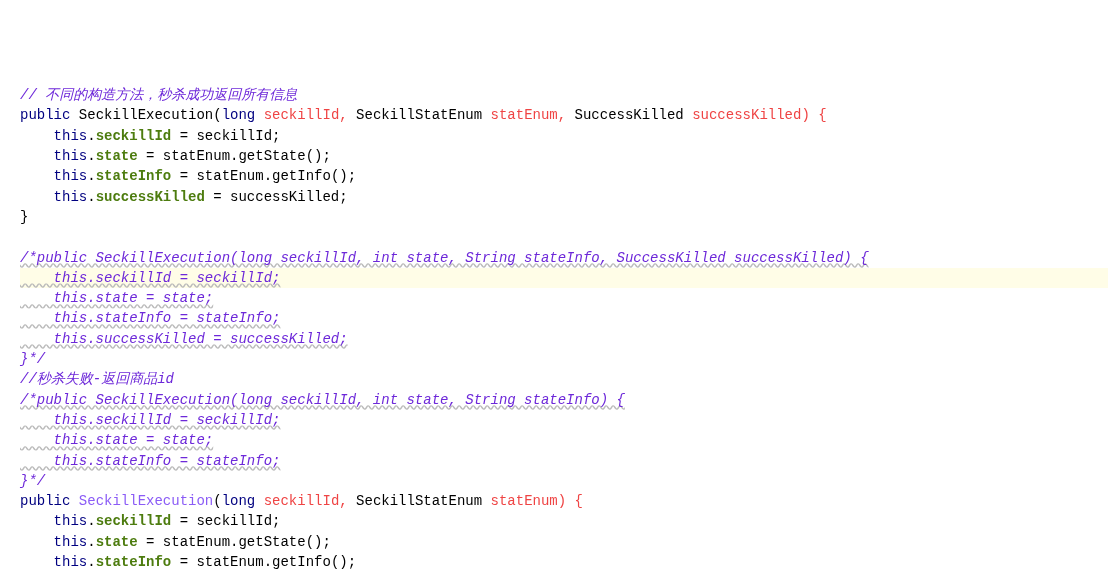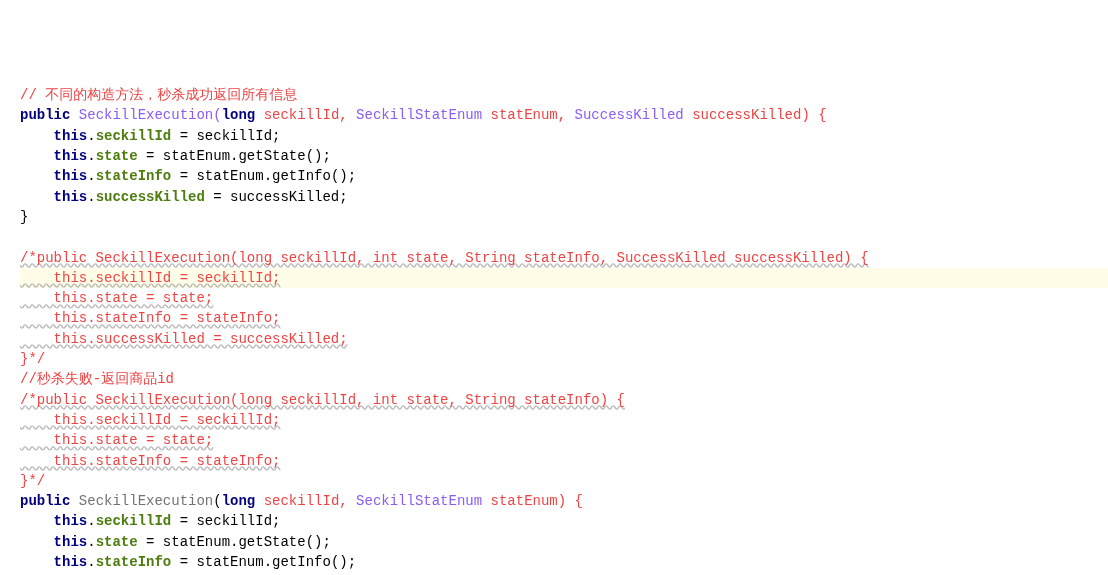--- a/index.html
+++ b/index.html
@@ -8,27 +8,27 @@
     background: #ffffff;
     font-family: "Consolas", "Monaco", "Courier New", monospace;
     font-size: 14px;
     line-height: 1.45;
     color: #000000;
     white-space: pre;
     overflow: hidden;
   }
   .line { display: block; min-height: 1.45em; }
   .line.hl { background: #fffde7; }
-  .comment-green { color: #ef4444; }
-  .kw { color: #000080; font-weight: bold; }
-  .ident { color: #8b5cf6; }
+  .comment-green { color: #6d28d9; font-style: italic; }
+  .kw { color: #000080; font-weight: normal; }
+  .ident { color: #000000; }
   .field { color: #4d7c0f; font-weight: bold; }
   .param { color: #ef4444; }
   .squiggle { text-decoration: underline wavy #bbbbbb; text-decoration-skip-ink: none; }
-  .unused { color: #737373; }
+  .unused { color: #8b5cf6; }
 </style>
 </head>
 <body>
 
 
 
 <div><span class="line"><span class="comment-green">// 不同的构造方法，秒杀成功返回所有信息</span></span><span class="line"><span class="kw">public</span><span class="ident"> SeckillExecution(</span><span class="kw">long</span><span class="param"> seckillId, </span><span class="ident">SeckillStatEnum</span><span class="param"> statEnum, </span><span class="ident">SuccessKilled</span><span class="param"> successKilled) {</span></span><span class="line">    <span class="kw">this</span><span>.</span><span class="field">seckillId</span><span> = seckillId;</span></span><span class="line">    <span class="kw">this</span><span>.</span><span class="field">state</span><span> = statEnum.getState();</span></span><span class="line">    <span class="kw">this</span><span>.</span><span class="field">stateInfo</span><span> = statEnum.getInfo();</span></span><span class="line">    <span class="kw">this</span><span>.</span><span class="field">successKilled</span><span> = successKilled;</span></span><span class="line">}</span><span class="line"></span><span class="line"><span class="comment-green squiggle">/*public SeckillExecution(long seckillId, int state, String stateInfo, SuccessKilled successKilled) {</span></span><span class="line hl"><span class="comment-green squiggle">    this.seckillId = seckillId;</span></span><span class="line"><span class="comment-green squiggle">    this.state = state;</span></span><span class="line"><span class="comment-green squiggle">    this.stateInfo = stateInfo;</span></span><span class="line"><span class="comment-green squiggle">    this.successKilled = successKilled;</span></span><span class="line"><span class="comment-green">}*/</span></span><span class="line"><span class="comment-green">//秒杀失败-返回商品id</span></span><span class="line"><span class="comment-green squiggle">/*public SeckillExecution(long seckillId, int state, String stateInfo) {</span></span><span class="line"><span class="comment-green squiggle">    this.seckillId = seckillId;</span></span><span class="line"><span class="comment-green squiggle">    this.state = state;</span></span><span class="line"><span class="comment-green squiggle">    this.stateInfo = stateInfo;</span></span><span class="line"><span class="comment-green">}*/</span></span><span class="line"><span class="kw">public</span> <span class="unused">SeckillExecution</span><span>(</span><span class="kw">long</span><span class="param"> seckillId, </span><span class="ident">SeckillStatEnum</span><span class="param"> statEnum) {</span></span><span class="line">    <span class="kw">this</span><span>.</span><span class="field">seckillId</span><span> = seckillId;</span></span><span class="line">    <span class="kw">this</span><span>.</span><span class="field">state</span><span> = statEnum.getState();</span></span><span class="line">    <span class="kw">this</span><span>.</span><span class="field">stateInfo</span><span> = statEnum.getInfo();</span></span><span class="line">}</span></div>
 
 
 

